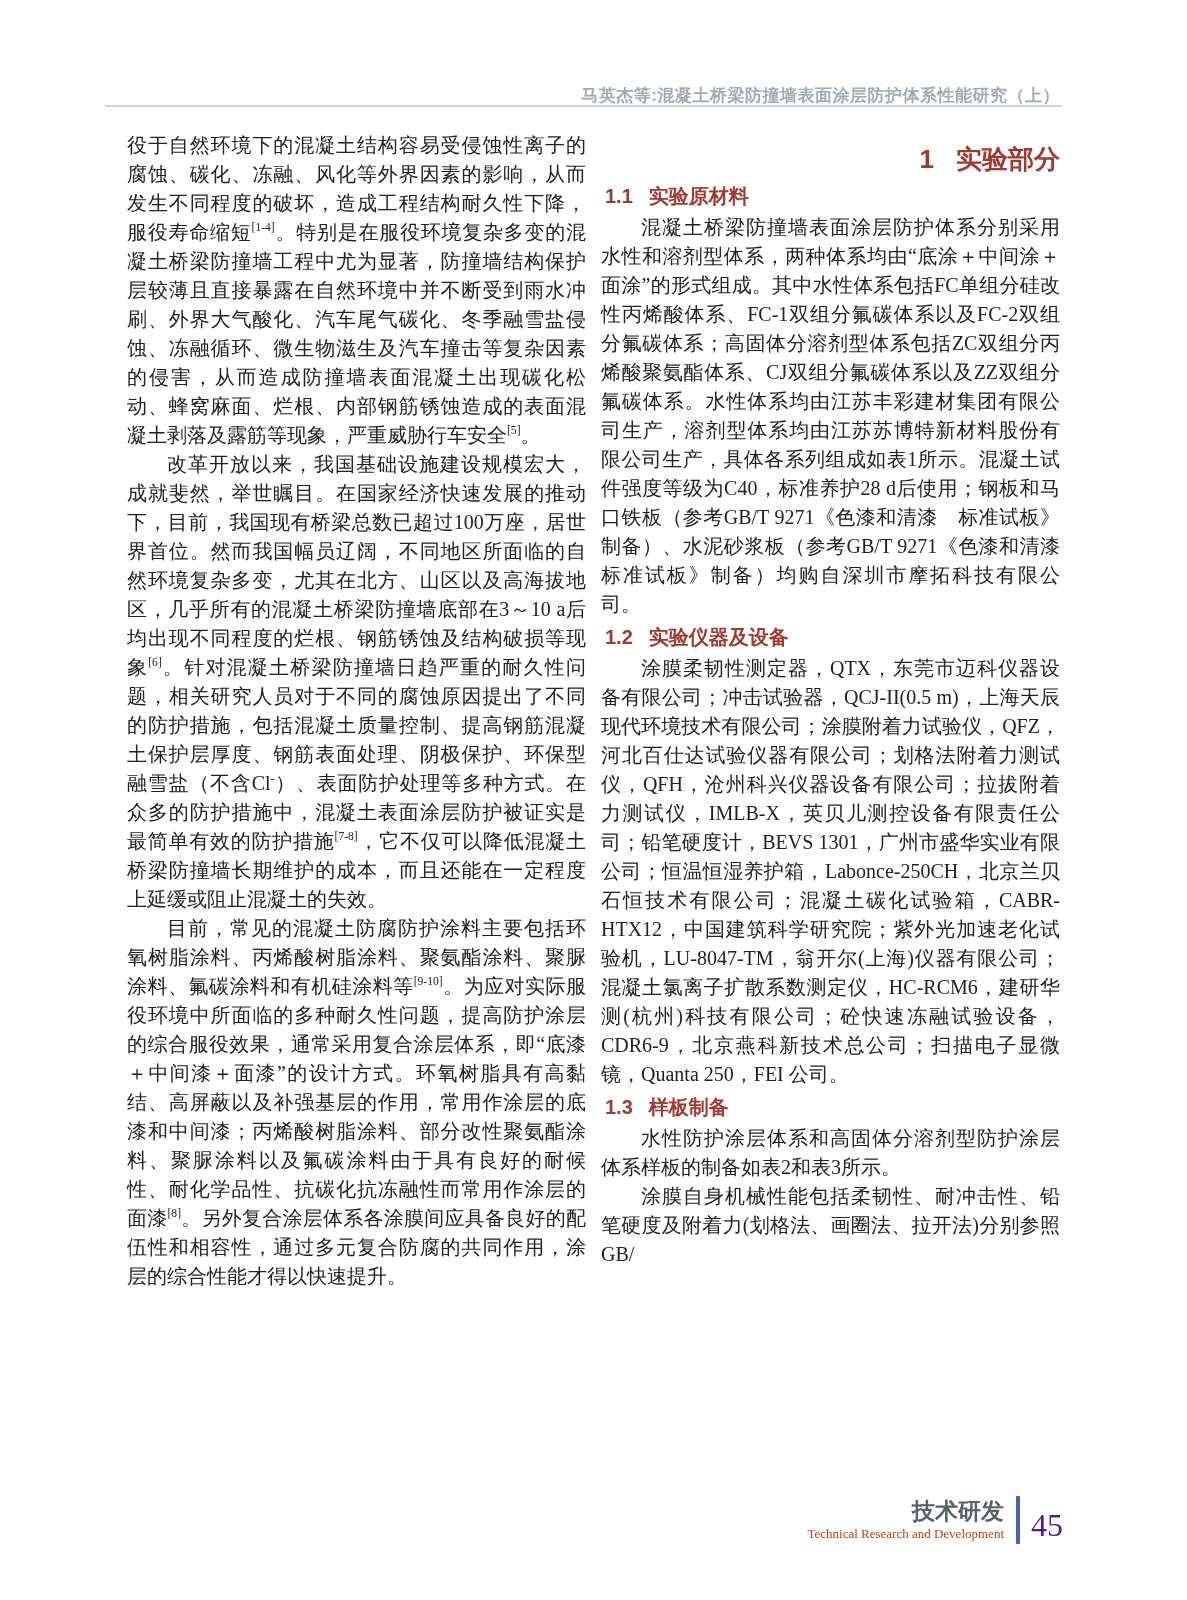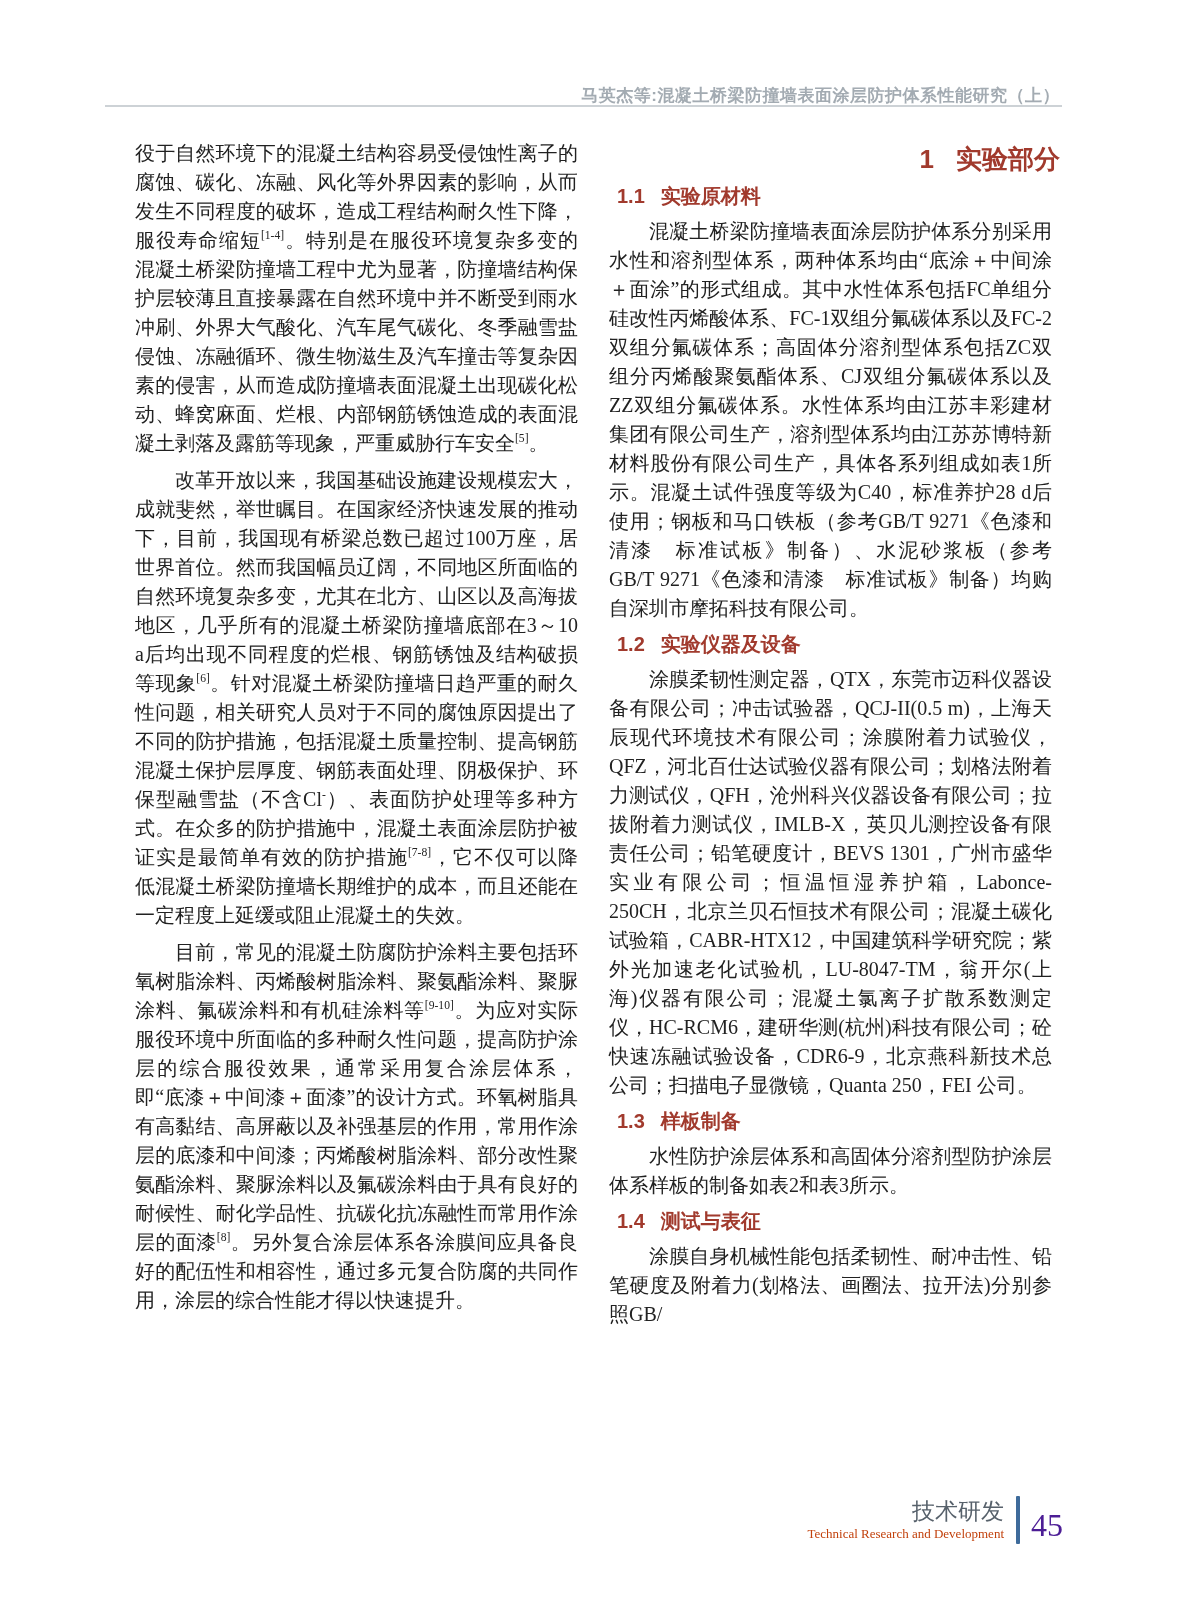--- a/index.html
+++ b/index.html
@@ -18,45 +18,45 @@
     position:absolute;top:105px;left:105px;width:957px;height:2px;background:#cdd2d6;
   }
   
   .col{
     position:absolute;top:131px;width:459px;
     font-size:20px;line-height:29px;text-align:justify;
     color:#212121;
   }
   .col-left{left:127px;}
   .col-right{left:601px;}
-  .col p{margin:8px;}
+  .col p{margin:0;}
   .col p.indent{text-indent:2em;}
   sup{font-size:0.58em;line-height:0;vertical-align:super;letter-spacing:0;}
   
   .sec-h1{
     font-family:"Liberation Sans","DejaVu Sans",sans-serif;
     color:#a13a2d;font-weight:bold;font-size:26px;line-height:30px;
     margin:13px 0 9px 0;text-align:right;
   }
   .sec-h1 .sec-num{margin-right:22px;}
   .sec-h2{
     font-family:"Liberation Sans","DejaVu Sans",sans-serif;
     color:#a13a2d;font-weight:bold;font-size:20px;line-height:26px;
-    margin:5px 0 4px 16px;text-align:left;
+    margin:5px 0 4px 4px;text-align:left;
   }
   .sec-h2 .sec-num{margin-right:16px;}
   
   .footer{
     position:absolute;top:1496px;right:124px;
     display:flex;align-items:center;
   }
   .footer-labels{text-align:right;}
   .footer-cn{
     font-family:"Liberation Sans","DejaVu Sans",sans-serif;
-    font-weight:normal;font-size:23px;line-height:27px;color:#57616b;
+    font-weight:bold;font-size:23px;line-height:27px;color:#57616b;
   }
   .footer-en{
     font-family:"Liberation Serif","DejaVu Serif",serif;
     font-size:13px;line-height:17px;color:#c2410c;white-space:nowrap;
   }
   .footer-bar{
     width:4px;height:48px;background:#3e6b9b;margin:0 11px 0 12px;border-radius:1px;
   }
   .footer-page{
     font-family:"Liberation Serif","DejaVu Serif",serif;
@@ -91,23 +91,20 @@
     <div class="sec-h2">
       <span class="sec-num">1.2</span><span>实验仪器及设备</span>
     </div>
     <p class="indent">涂膜柔韧性测定器，QTX，东莞市迈科仪器设备有限公司；冲击试验器，QCJ-II(0.5 m)，上海天辰现代环境技术有限公司；涂膜附着力试验仪，QFZ，河北百仕达试验仪器有限公司；划格法附着力测试仪，QFH，沧州科兴仪器设备有限公司；拉拔附着力测试仪，IMLB-X，英贝儿测控设备有限责任公司；铅笔硬度计，BEVS 1301，广州市盛华实业有限公司；恒温恒湿养护箱，Labonce-250CH，北京兰贝石恒技术有限公司；混凝土碳化试验箱，CABR-HTX12，中国建筑科学研究院；紫外光加速老化试验机，LU-8047-TM，翁开尔(上海)仪器有限公司；混凝土氯离子扩散系数测定仪，HC-RCM6，建研华测(杭州)科技有限公司；砼快速冻融试验设备，CDR6-9，北京燕科新技术总公司；扫描电子显微镜，Quanta 250，FEI 公司。</p>
 
     <div class="sec-h2">
       <span class="sec-num">1.3</span><span>样板制备</span>
     </div>
     <p class="indent">水性防护涂层体系和高固体分溶剂型防护涂层体系样板的制备如表2和表3所示。</p>
 
-    <div class="sec-h2">
-      <span class="sec-num">1.4</span><span>测试与表征</span>
-    </div>
     <p class="indent">涂膜自身机械性能包括柔韧性、耐冲击性、铅笔硬度及附着力(划格法、画圈法、拉开法)分别参照GB/</p>
   </div>
 
   <div class="footer">
     <div class="footer-labels">
       <div class="footer-cn">技术研发</div>
       <div class="footer-en">Technical Research and Development</div>
     </div>
     <div class="footer-bar"></div>
     <div class="footer-page">45</div>

